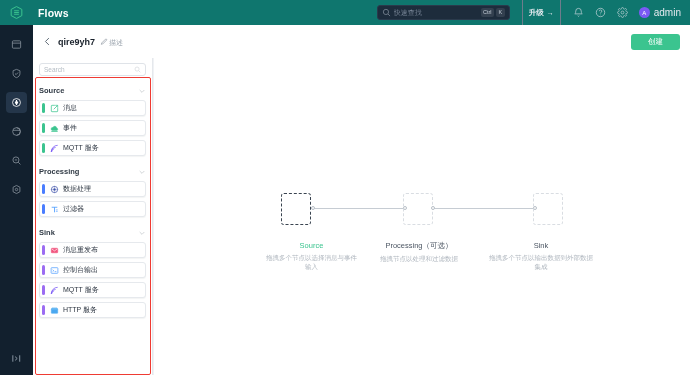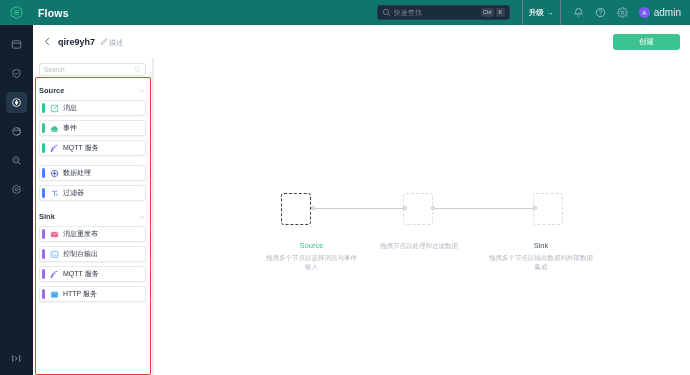--- a/index.html
+++ b/index.html
@@ -106,21 +106,21 @@
     padding: 0 10px 0 9px;
   }
   .back-ico { width: 11px; height: 11px; cursor: pointer; margin-right: 5px; }
   .head-texts { display: flex; flex-direction: row; justify-content: center; }
   .head-row1 { display: flex; align-items: center; gap: 5px; }
   .flow-title { font-size: 9px; color: #19212b; font-weight: bold; }
   .pencil { width: 8px; height: 8px; cursor: pointer; }
   .flow-desc { font-size: 7px; color: #9aa3ad; margin-top: 2px; margin-left: 1px; }
   .create-btn {
     margin-left: auto;
-    height: 16px; padding: 0 26px;
+    height: 16px; padding: 0 17px;
     background: #3bc48f; border-radius: 3px;
     color: #fff; font-size: 7.5px;
     display: flex; align-items: center; justify-content: center;
     cursor: pointer;
   }
 
   
   .workspace {
     position: absolute; top: 58px; left: 33px;
     width: 657px; height: 317px;
@@ -398,20 +398,26 @@
           <path d="M3.5 20.5A17 17 0 0 1 20.5 3.5"></path>
           <path d="M3.5 20.5A12 12 0 0 1 15 9"></path>
           <path d="M3.5 20.5A7 7 0 0 1 9.8 14.2"></path>
           <circle cx="4.6" cy="19.4" r="1.5" fill="#7a5af5" stroke="none"></circle>
         </svg>
         <span class="node-label">MQTT 服务</span>
       </div>
 
       <div class="sec-gap"></div>
 
+      <div class="sec-head">
+        <span>Processing</span>
+        <svg class="chev" viewBox="0 0 24 24" fill="none" stroke="#8d959d" stroke-width="2.4">
+          <polyline points="5,9 12,16 19,9"></polyline>
+        </svg>
+      </div>
 
       <div class="node-card" style="--accent:#4a7dff">
         <svg class="node-ico" viewBox="0 0 24 24" fill="none" stroke="#3a4ea8" stroke-width="1.9">
           <circle cx="12" cy="12" r="8.4"></circle>
           <circle cx="12" cy="12" r="3.2" fill="#3a4ea8" stroke="none"></circle>
           <line x1="12" y1="3.6" x2="12" y2="6.5"></line>
           <line x1="12" y1="17.5" x2="12" y2="20.4"></line>
           <line x1="3.6" y1="12" x2="6.5" y2="12"></line>
           <line x1="17.5" y1="12" x2="20.4" y2="12"></line>
         </svg>
@@ -489,20 +495,21 @@
           <div class="port p4"></div>
           <div class="slot s-sink"></div>
         </div>
 
         <div class="captions">
           <div class="cap c-source">
             <div class="cap-title green">Source</div>
             <div class="cap-desc">拖拽多个节点以选择消息与事件输入</div>
           </div>
           <div class="cap c-proc">
+            <div class="cap-title gray">Processing（可选）</div>
             <div class="cap-desc">拖拽节点以处理和过滤数据</div>
           </div>
           <div class="cap c-sink">
             <div class="cap-title gray">Sink</div>
             <div class="cap-desc">拖拽多个节点以输出数据到外部数据集成</div>
           </div>
         </div>
 
       </div>
     </div>

